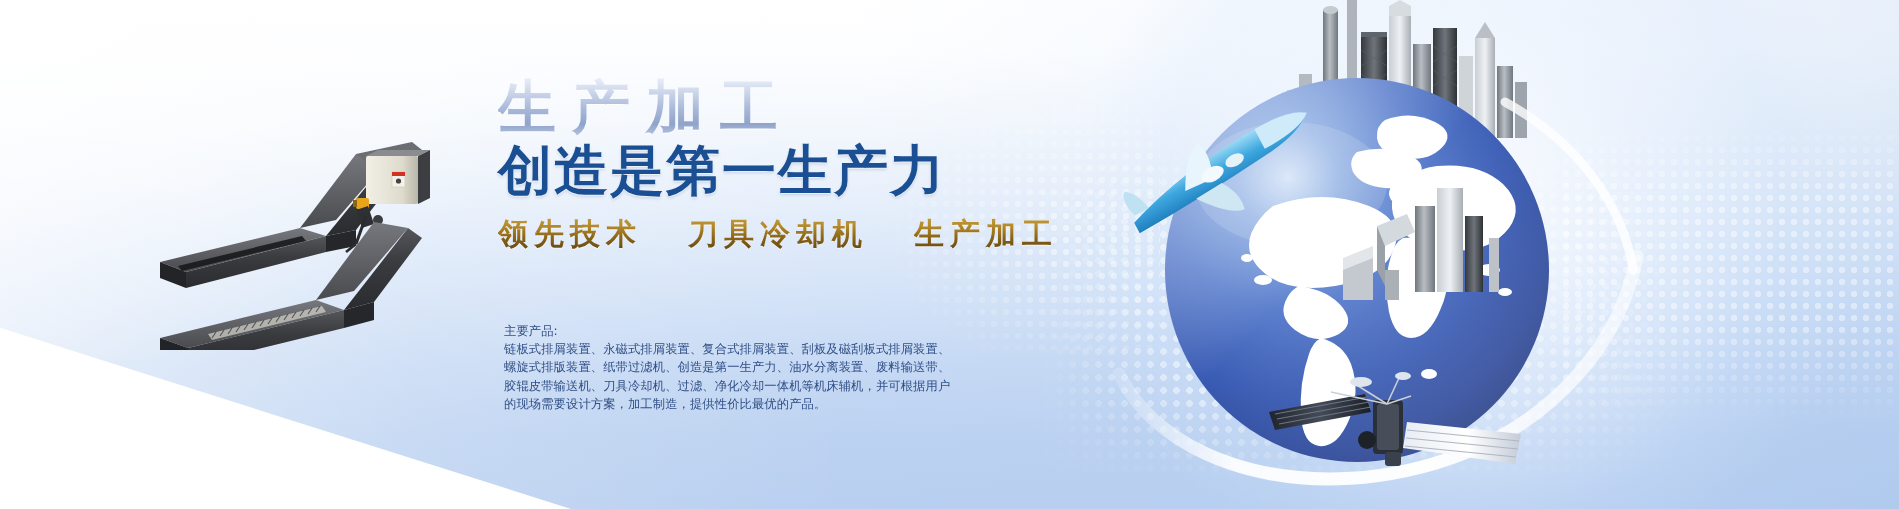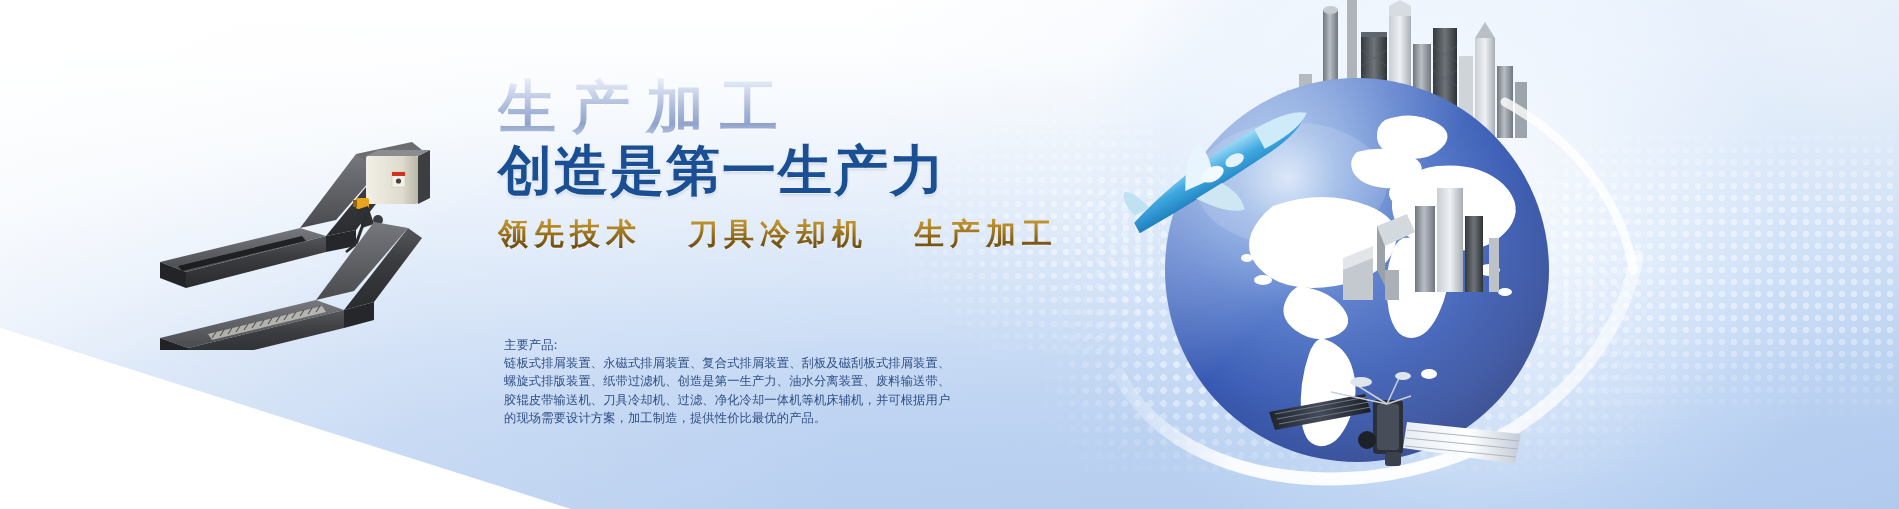--- a/index.html
+++ b/index.html
@@ -123,21 +123,21 @@
   }
   .tagline span{
     background:linear-gradient(to bottom, #c9a33a 0%, #b4892a 30%, #8a6418 58%, #6d4d12 82%, #9a7525 100%);
     -webkit-background-clip:text; background-clip:text;
     color:transparent; -webkit-text-fill-color:transparent;
     filter:drop-shadow(0 1px 0 rgba(255,255,255,.55));
   }
 
   
   .desc{
-    position:absolute; left:504px; top:336px; width:452px;
+    position:absolute; left:504px; top:322px; width:452px;
     font-size:12.3px; line-height:18.2px;
     color:#2f4f86;
     font-family:"DejaVu Sans","Liberation Sans", sans-serif;
     letter-spacing:.1px;
   }
   .desc .lead{ display:block; }
   .desc .body{ display:block; }
 
   
   .machines{ position:absolute; left:150px; top:120px; width:380px; height:220px; }

